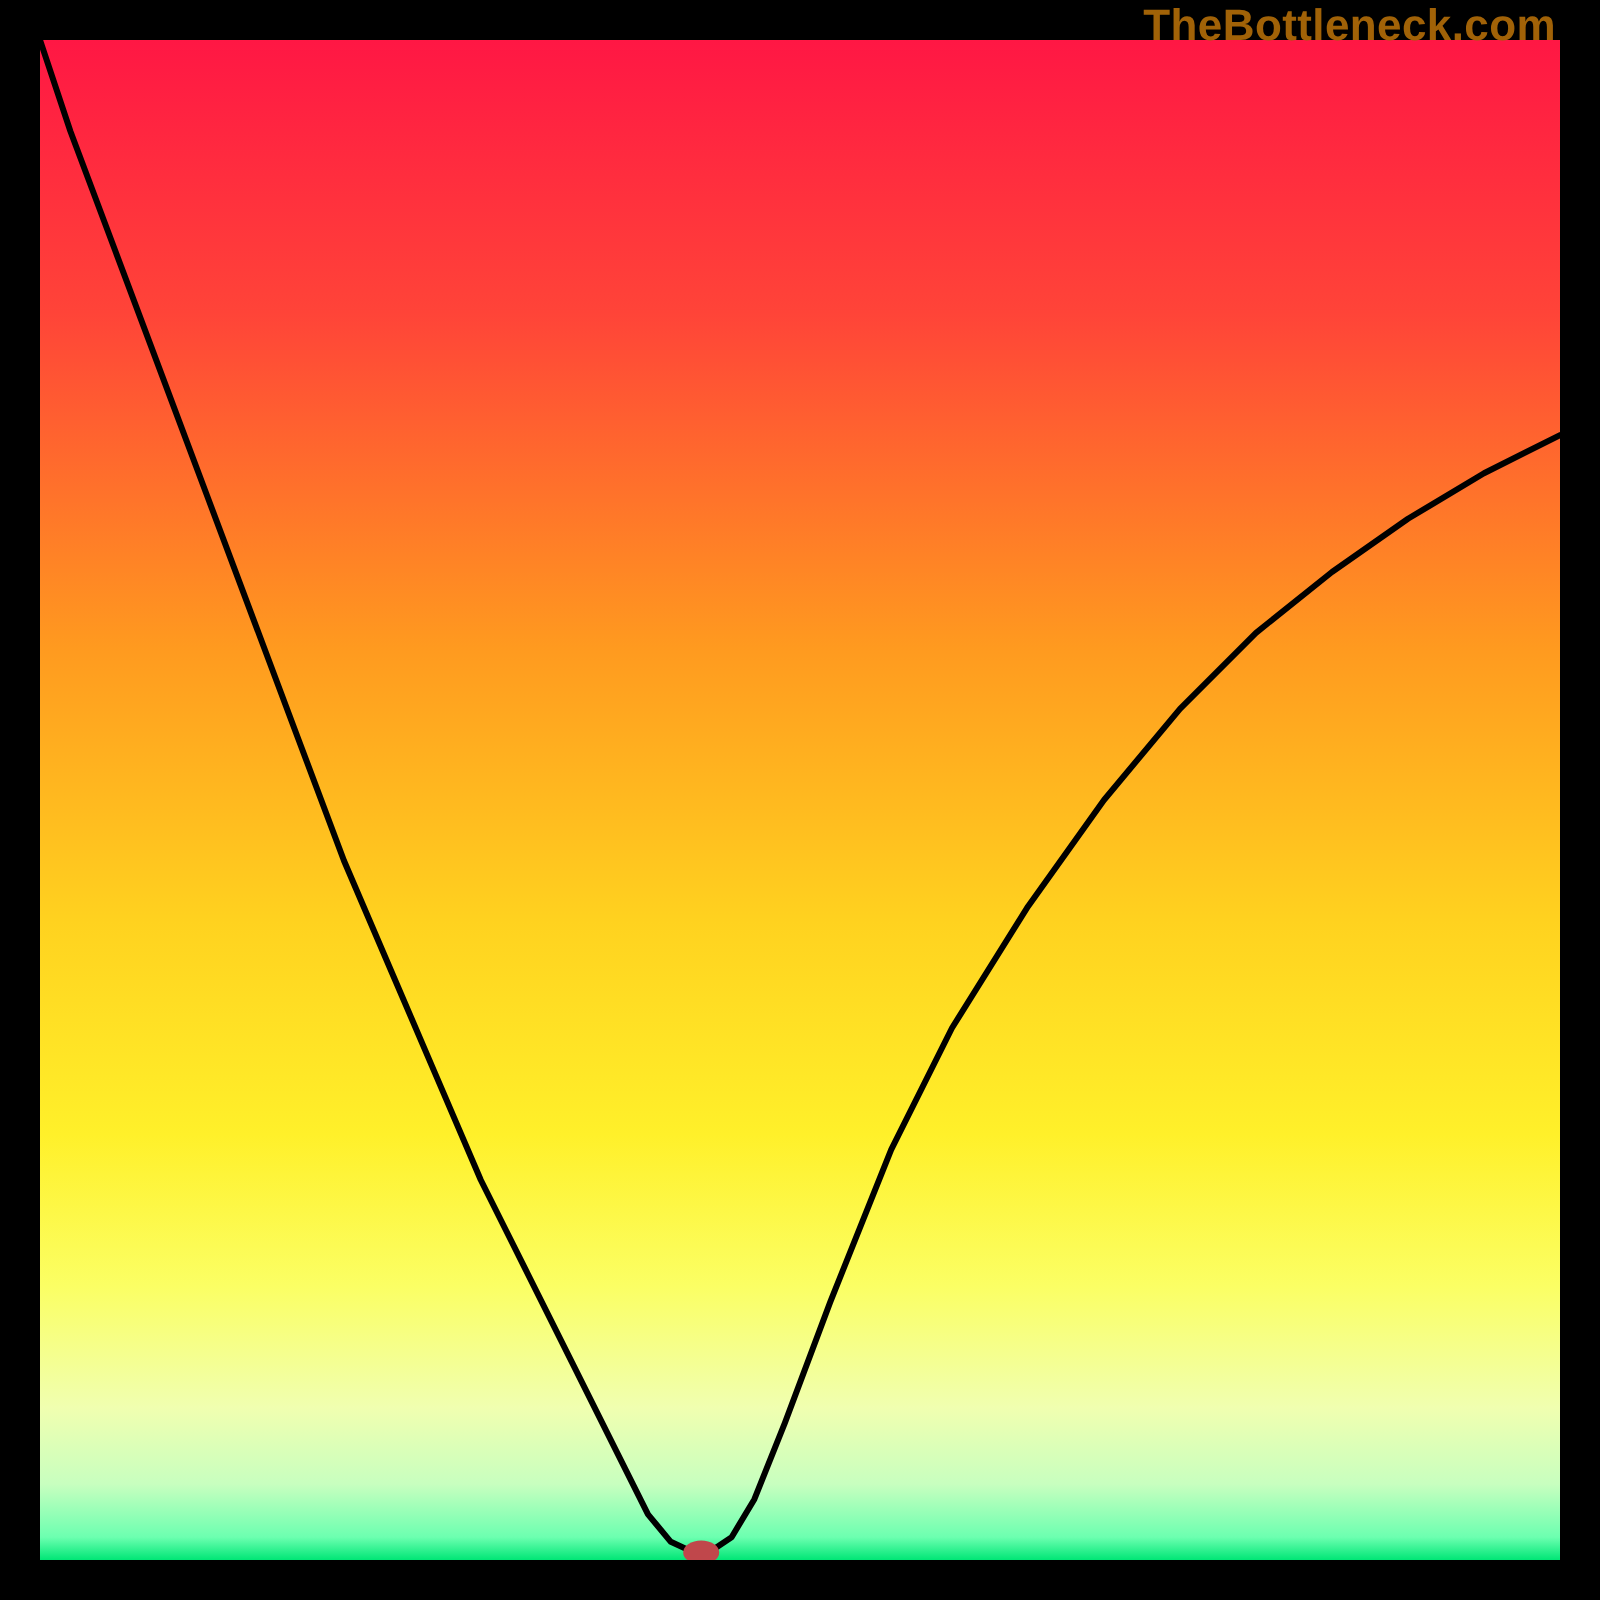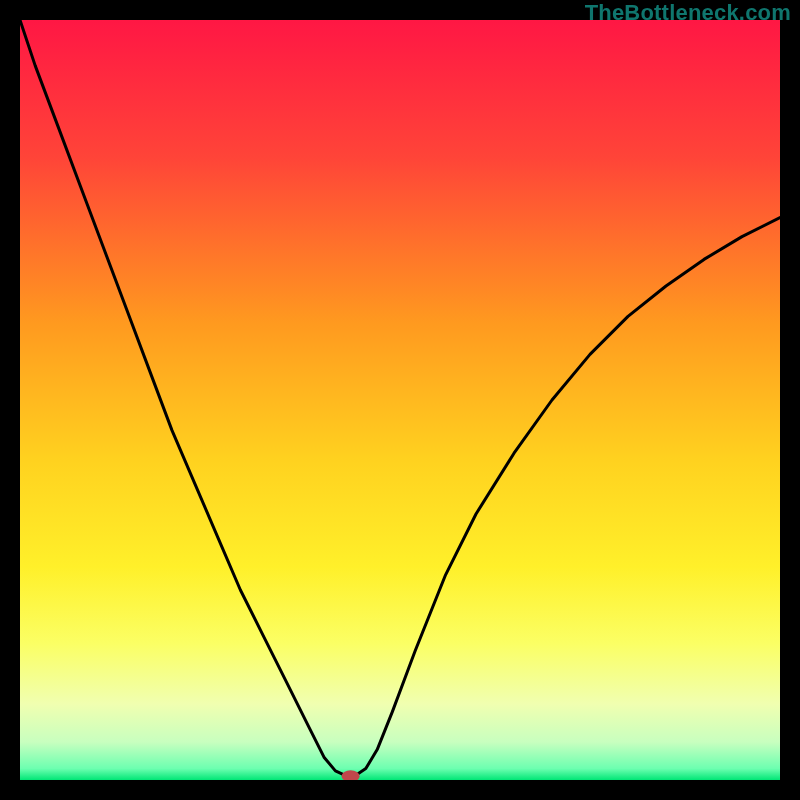--- a/index.html
+++ b/index.html
@@ -16,24 +16,24 @@
     position: absolute;
     left: 20px;
     top: 20px;
     width: 760px;
     height: 760px;
     box-sizing: border-box;
   }
   .watermark {
     position: absolute;
     top: 0px;
-    right: 9px;
+    right: 22px;
     font-size: 22px;
     font-weight: 600;
-    color: #0f766e;
+    color: #a16207;
     letter-spacing: 0.2px;
     z-index: 10;
   }
   svg {
     display: block;
   }
 </style>
 </head>
 <body>
 

